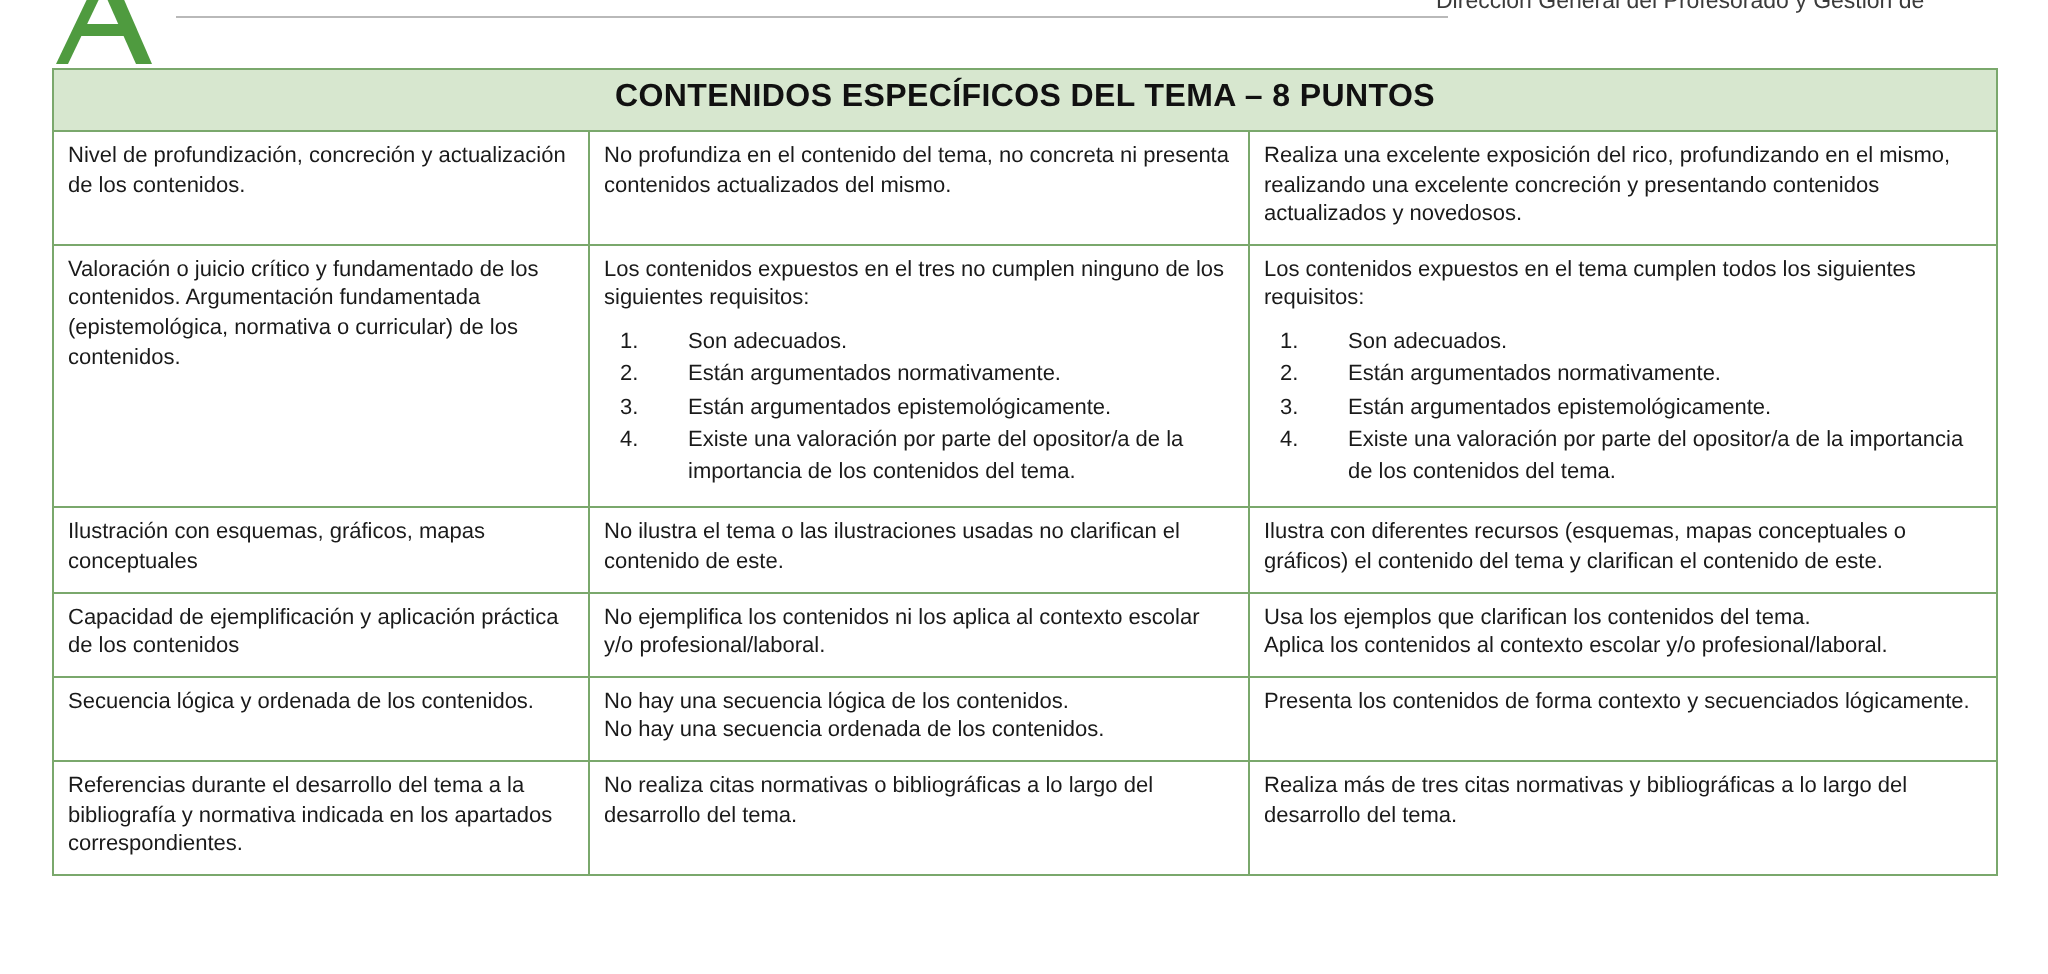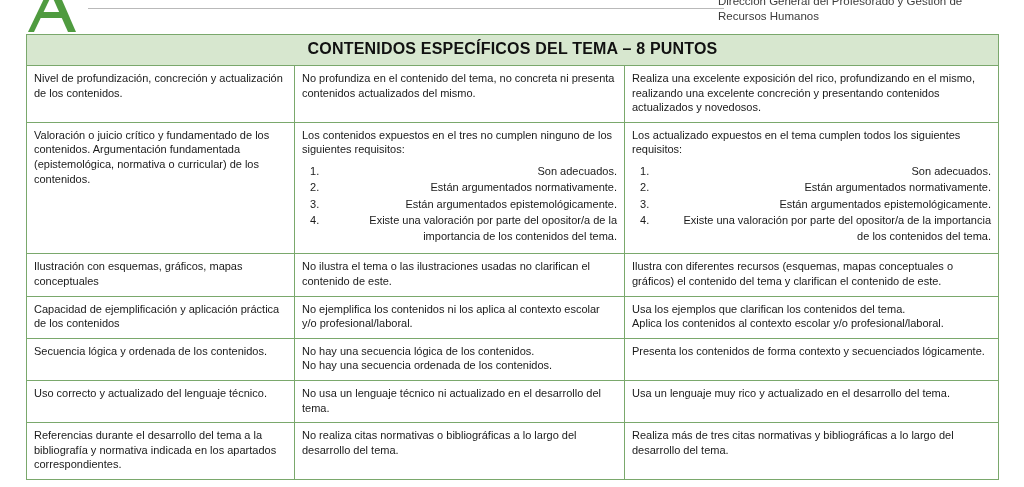--- a/index.html
+++ b/index.html
@@ -97,21 +97,20 @@
     margin: 0;
   }
   .cell p + p {
     margin-top: 0px;
   }
   ol.reqs {
     margin: 7px 0 2px 0;
     padding-left: 0;
     list-style: none;
     counter-reset: req;
-    text-align: right;
   }
   ol.reqs li {
     counter-increment: req;
     position: relative;
     padding-left: 42px;
     line-height: 15.5px;
     margin-bottom: 1px;
   }
   ol.reqs li::before {
     content: counter(req) ".";
@@ -127,21 +126,20 @@
   <div class="header-rule"></div>
   <div class="logo">
     <svg viewBox="0 0 52 48" width="52" height="48" aria-hidden="true">
       <path d="M2 46 L24 0 L30 0 L8 46 Z" fill="#4f9b3f"></path>
       <path d="M30 0 L50 46 L42 46 L26 10 Z" fill="#4f9b3f"></path>
       <rect x="14" y="26" width="24" height="6" fill="#4f9b3f"></rect>
     </svg>
   </div>
   <div class="org-lines">
     <div>Dirección General del Profesorado y Gestión de</div>
-    <div>Recursos Humanos</div>
   </div>
 </div>
 
 <div class="table-wrap">
   <table class="rubric">
     <colgroup>
       <col class="col-a">
         <col class="col-b">
         <col class="col-c">
     </colgroup>
@@ -163,21 +161,21 @@
         <td class="cell">
           <p>Los contenidos expuestos en el tres no cumplen ninguno de los siguientes requisitos:</p>
           <ol class="reqs">
             <li>Son adecuados.</li>
             <li>Están argumentados normativamente.</li>
             <li>Están argumentados epistemológicamente.</li>
             <li>Existe una valoración por parte del opositor/a de la importancia de los contenidos del tema.</li>
           </ol>
         </td>
         <td class="cell">
-          <p>Los actualizado expuestos en el tema cumplen todos los siguientes requisitos:</p>
+          <p>Los contenidos expuestos en el tema cumplen todos los siguientes requisitos:</p>
           <ol class="reqs">
             <li>Son adecuados.</li>
             <li>Están argumentados normativamente.</li>
             <li>Están argumentados epistemológicamente.</li>
             <li>Existe una valoración por parte del opositor/a de la importancia de los contenidos del tema.</li>
           </ol>
         </td>
       </tr>
 
       <tr>
@@ -197,25 +195,20 @@
 
       <tr>
         <td class="cell">Secuencia lógica y ordenada de los contenidos.</td>
         <td class="cell">
           <p>No hay una secuencia lógica de los contenidos.</p>
           <p>No hay una secuencia ordenada de los contenidos.</p>
         </td>
         <td class="cell">Presenta los contenidos de forma contexto y secuenciados lógicamente.</td>
       </tr>
 
-      <tr>
-        <td class="cell">Uso correcto y actualizado del lenguaje técnico.</td>
-        <td class="cell">No usa un lenguaje técnico ni actualizado en el desarrollo del tema.</td>
-        <td class="cell">Usa un lenguaje muy rico y actualizado en el desarrollo del tema.</td>
-      </tr>
 
       <tr>
         <td class="cell">Referencias durante el desarrollo del tema a la bibliografía y normativa indicada en los apartados correspondientes.</td>
         <td class="cell">No realiza citas normativas o bibliográficas a lo largo del desarrollo del tema.</td>
         <td class="cell">Realiza más de tres citas normativas y bibliográficas a lo largo del desarrollo del tema.</td>
       </tr>
     </tbody>
   </table>
 </div>
 

